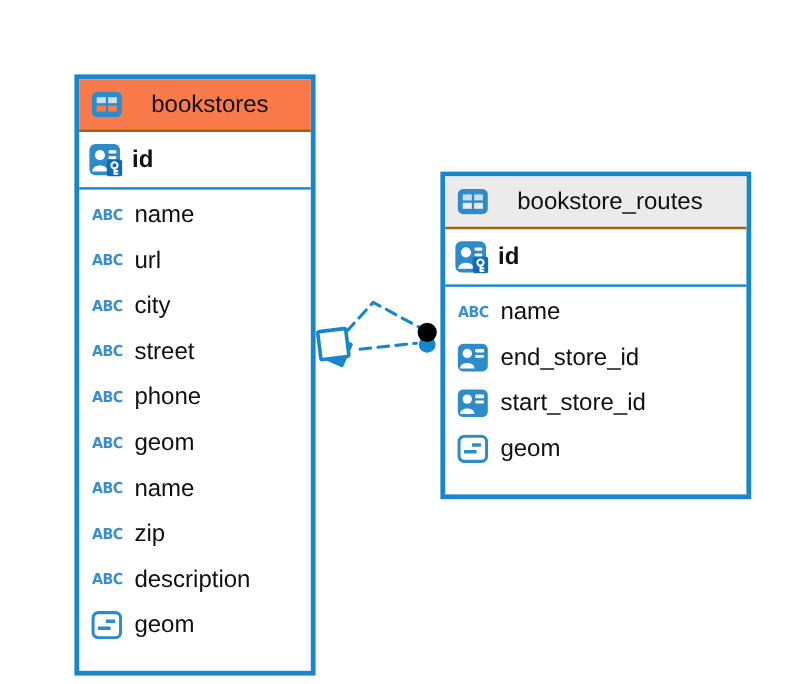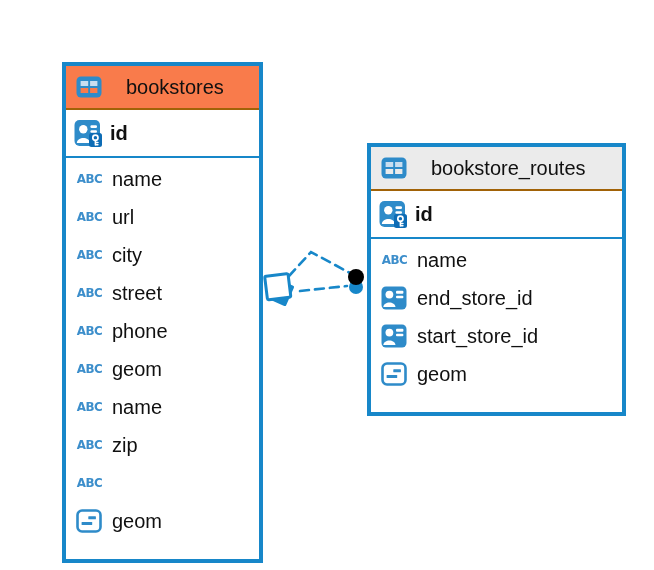--- a/index.html
+++ b/index.html
@@ -142,20 +142,21 @@
       <div class="col-row">
         <span class="icon-slot">
           <span class="abc-icon">ABC</span>
         </span>
         <span class="lbl">zip</span>
       </div>
       <div class="col-row">
         <span class="icon-slot">
           <span class="abc-icon">ABC</span>
         </span>
+        <span class="lbl">description</span>
       </div>
       <div class="col-row">
         <span class="icon-slot">
           <svg viewBox="0 0 26 24" width="26" height="24">
             <rect x="1.5" y="1.5" width="23" height="21" rx="4.5" fill="#fff" stroke="#2e8bc9" stroke-width="2.6"></rect>
             <rect x="12.3" y="7.3" width="7.6" height="2.9" rx="0.5" fill="#2e8bc9"></rect>
             <rect x="5.6" y="13" width="10.6" height="2.9" rx="0.5" fill="#2e8bc9"></rect>
           </svg>
         </span>
         <span class="lbl">geom</span>

